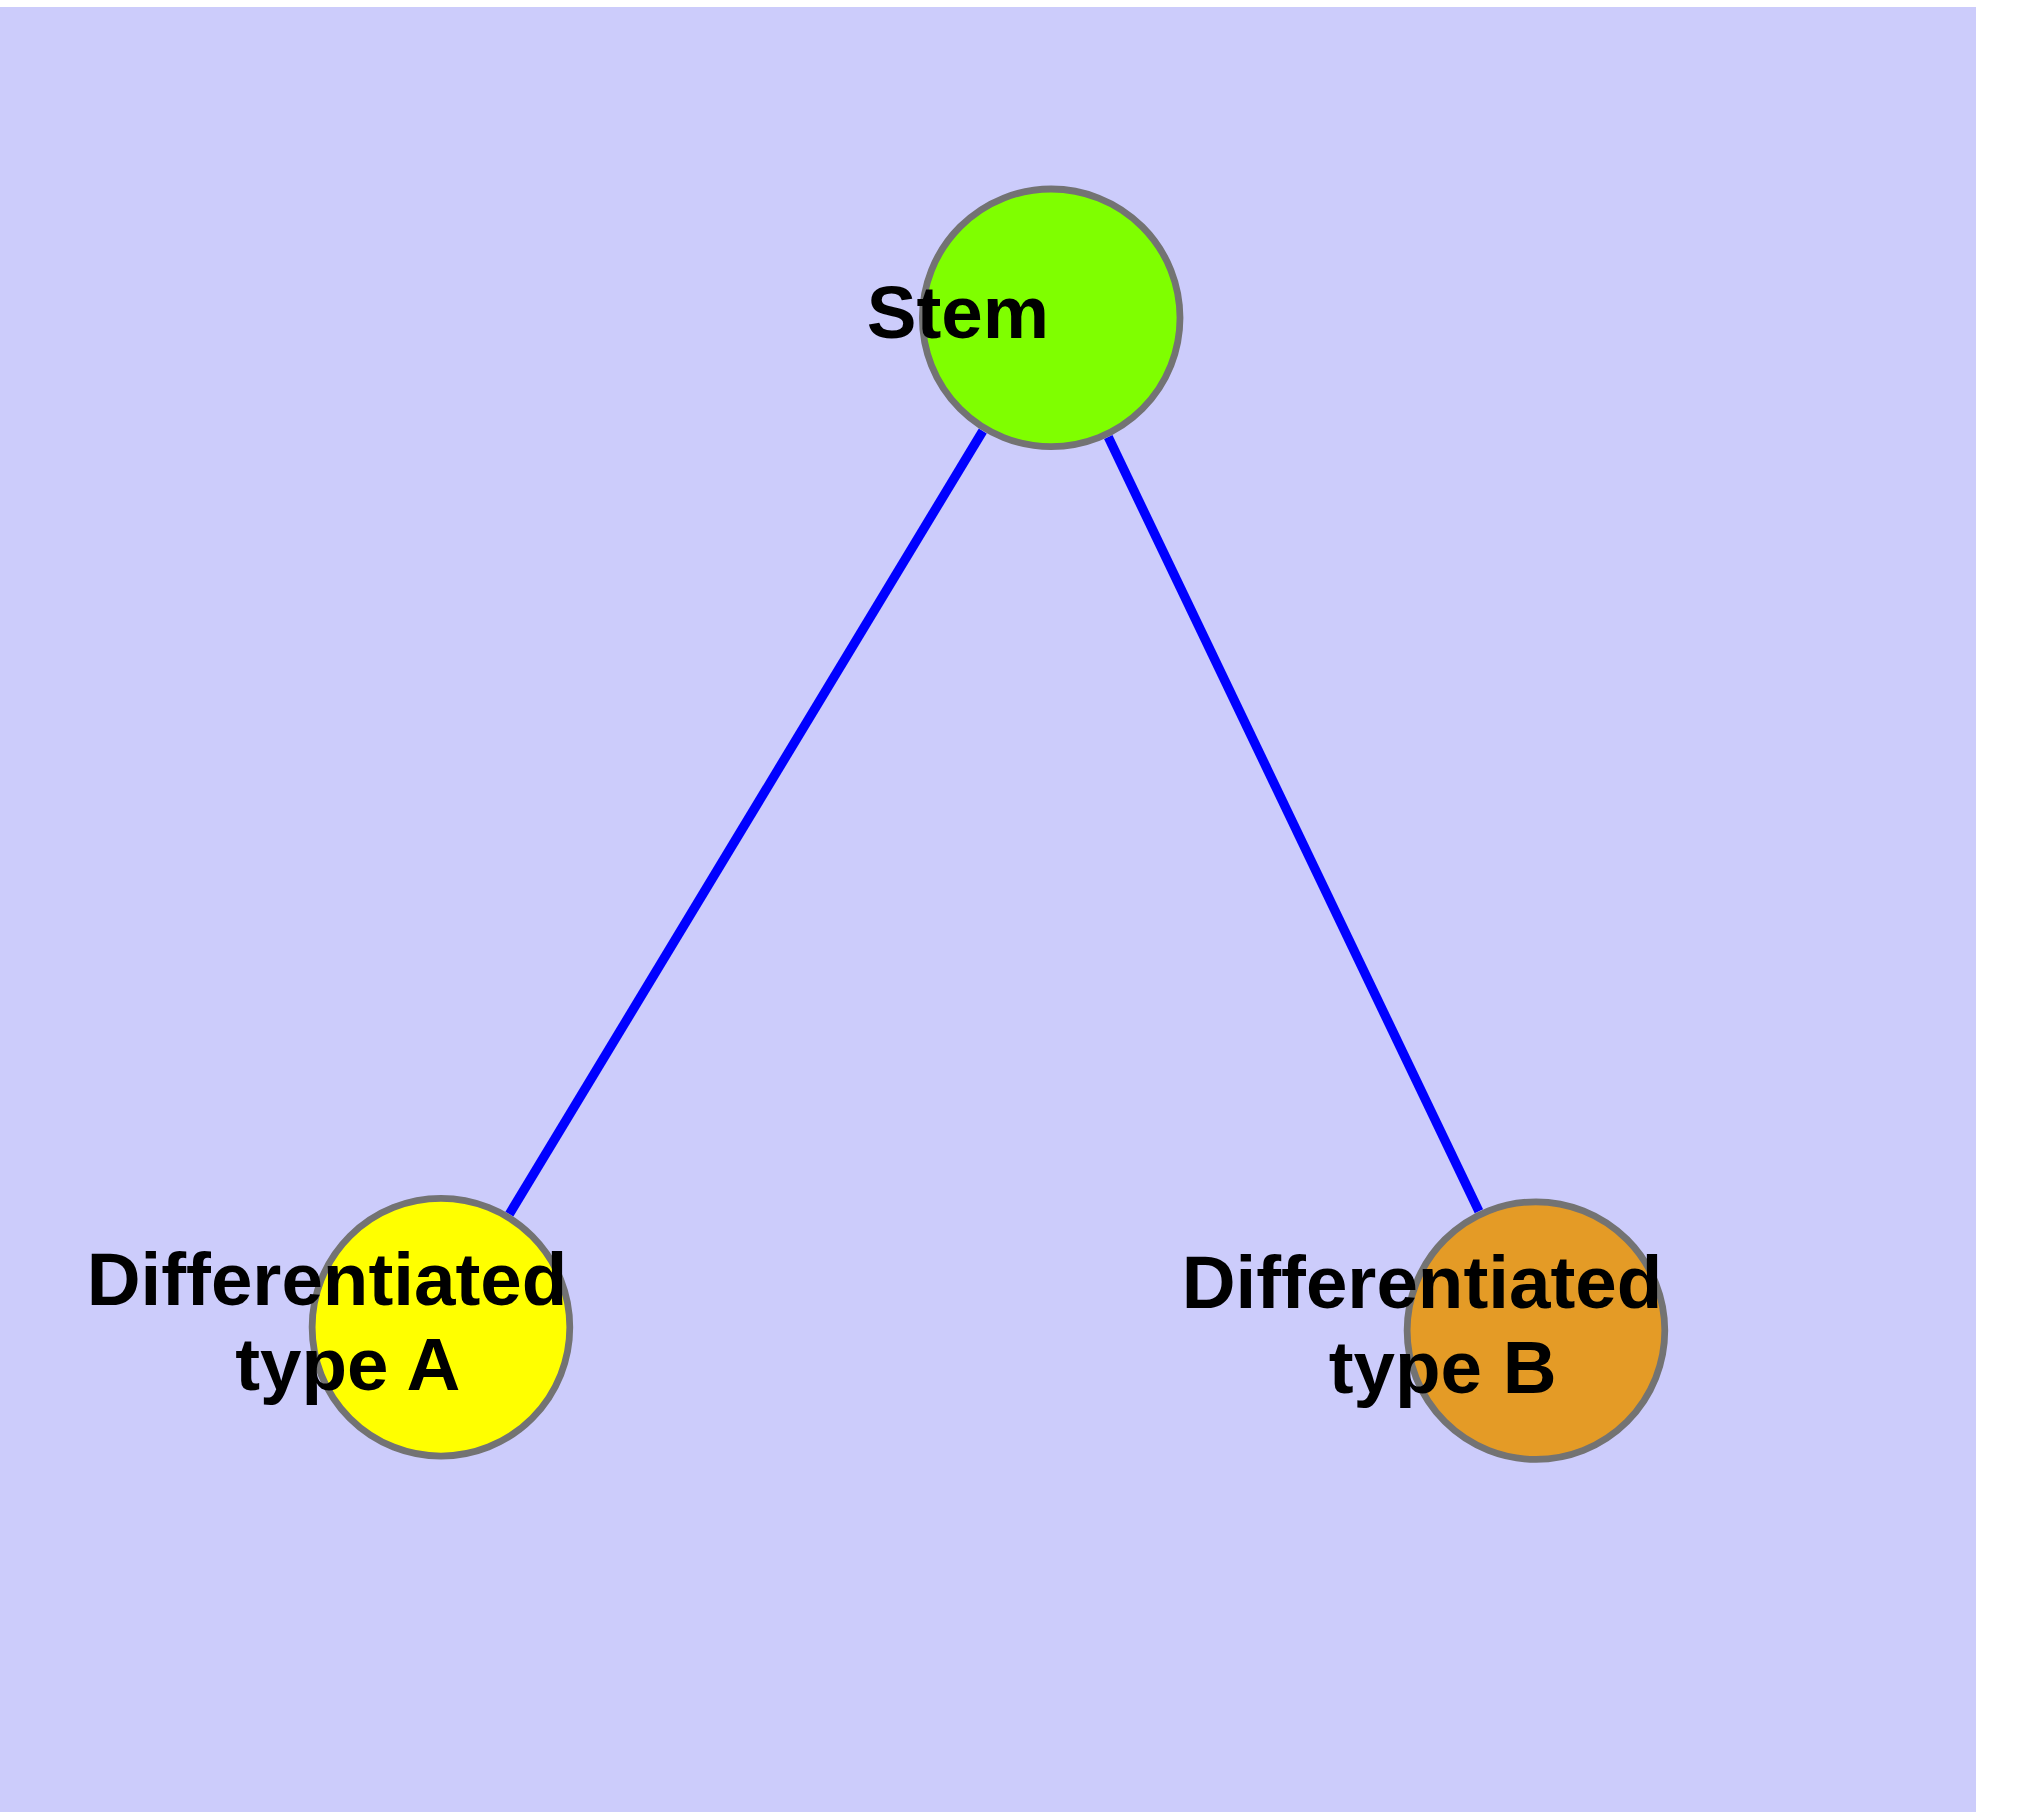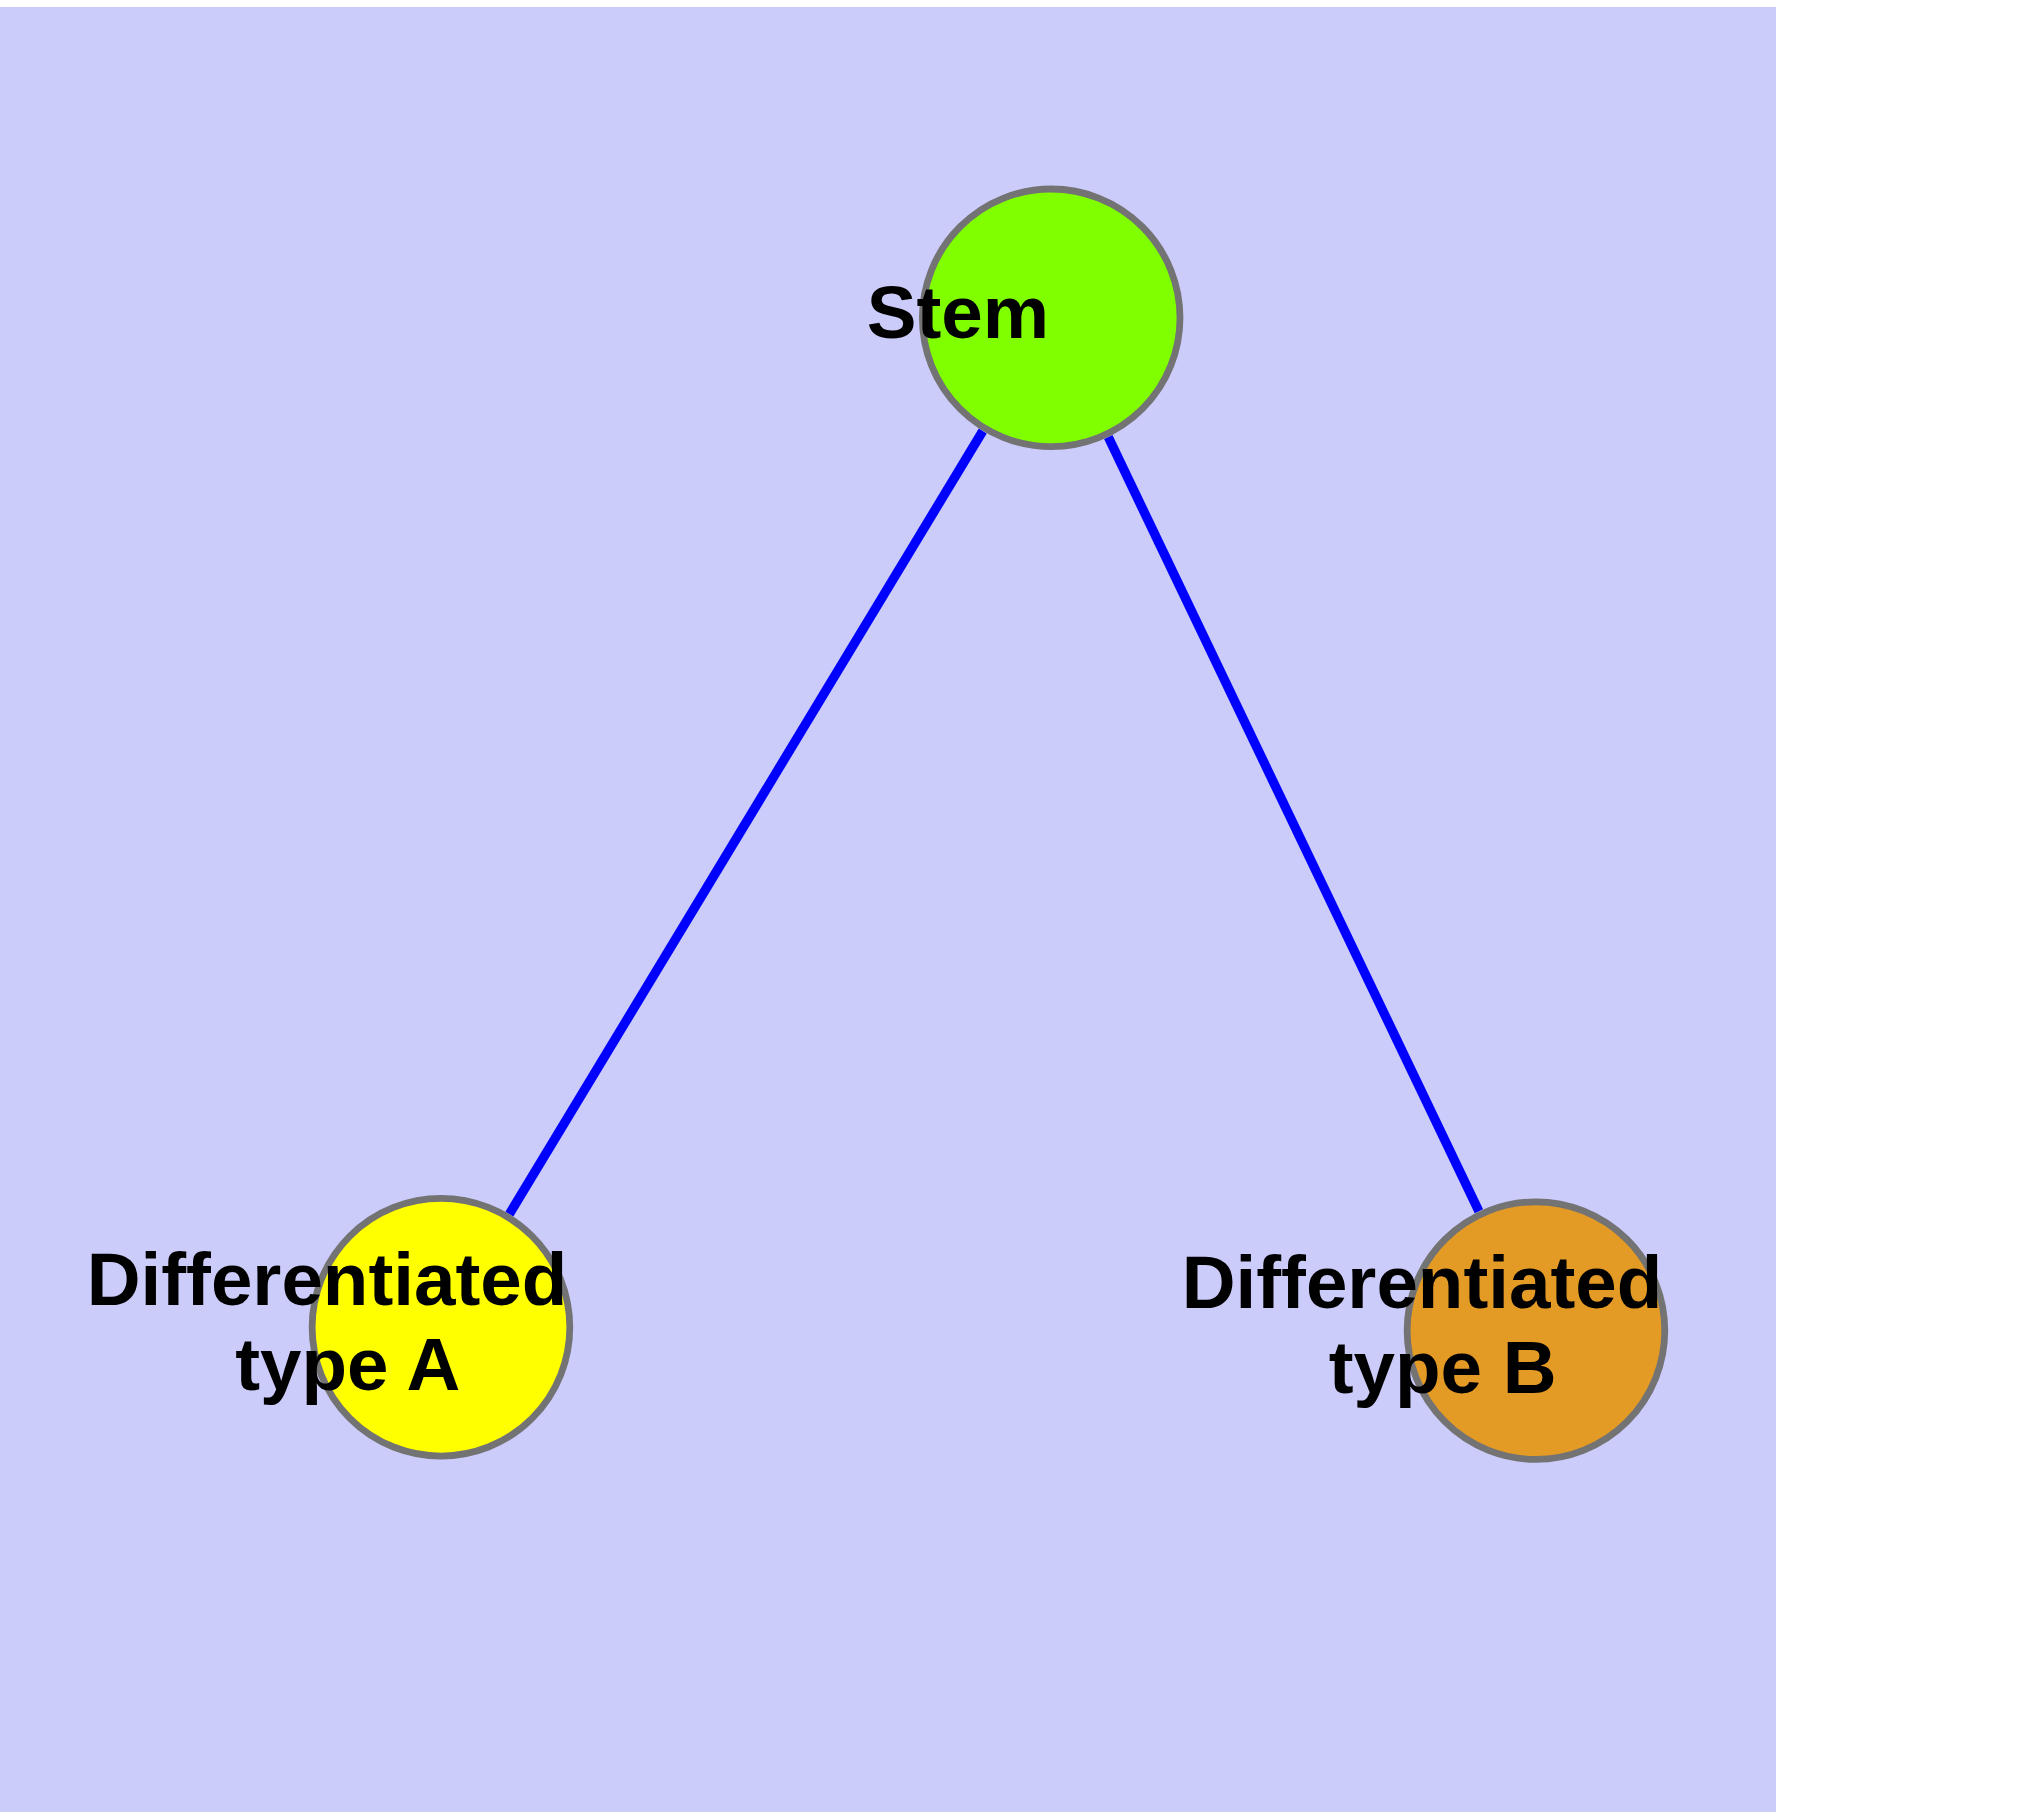--- a/index.html
+++ b/index.html
@@ -6,21 +6,21 @@
   html, body {
     margin: 0;
     padding: 0;
     background: #ffffff;
   }
   body {
     font-family: "Liberation Sans", sans-serif;
   }
   #canvas {
     position: relative;
-    width: 1776px;
+    width: 1976px;
     height: 1812px;
     overflow: hidden;
     background: #ffffff;
   }
   #graph-surface {
     position: absolute;
     left: 0;
     top: 6.8px;
     width: 2021px;
     height: 1805px;

